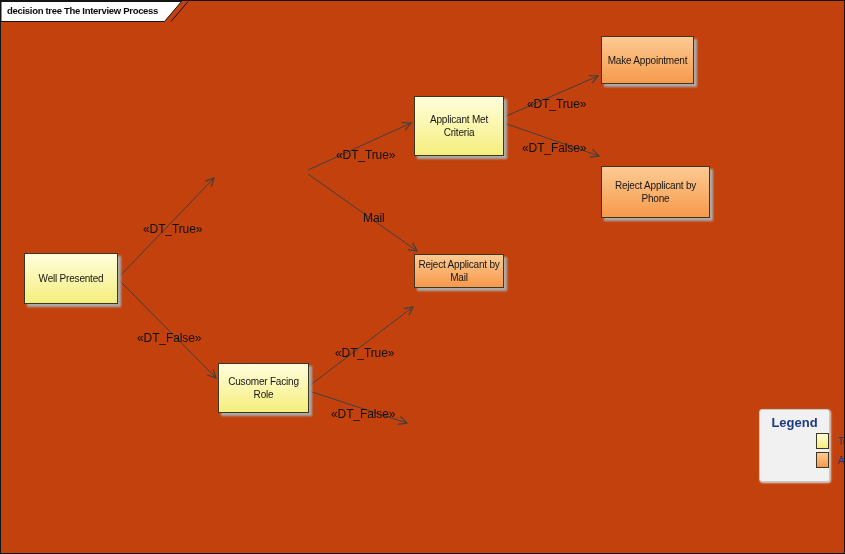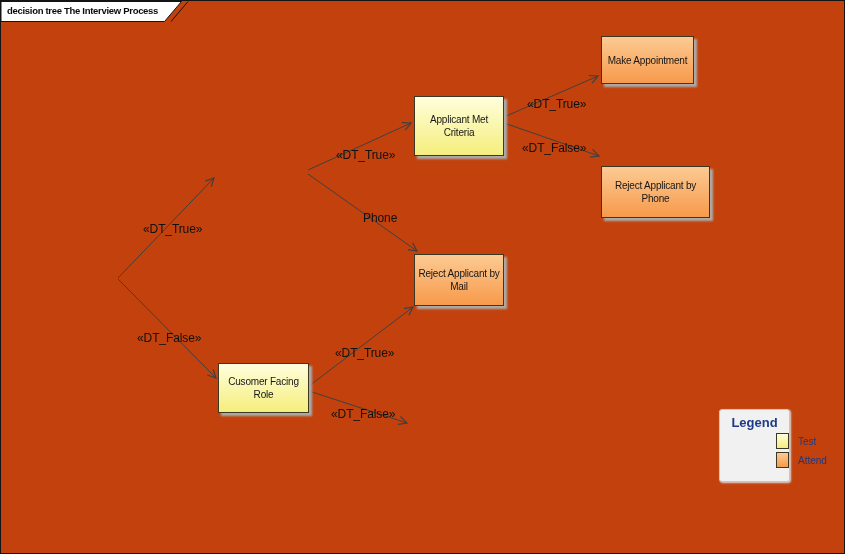--- a/index.html
+++ b/index.html
@@ -27,21 +27,21 @@
   .node.outcome{background:linear-gradient(to bottom, var(--outcome-fill-top), var(--outcome-fill-bottom));}
   .edge-label{
     position:absolute; font-size:12px; letter-spacing:-0.1px; color:var(--label-text);
     white-space:nowrap; pointer-events:auto;
   }
   #frame-tab-text{
     position:absolute; left:6px; top:4px; z-index:3; font-size:9.5px; font-weight:bold;
     letter-spacing:-0.3px; color:#0a0a0a; white-space:nowrap;
   }
   #legend{
-    position:absolute; left:718px; top:408px; width:71px; height:73px; z-index:2;
+    position:absolute; left:758px; top:408px; width:71px; height:73px; z-index:2;
     box-sizing:border-box; background:var(--legend-bg); border:1px solid var(--legend-border);
     border-radius:3px; box-shadow:1px 1px 2px #dcdcdc;
   }
   #legend-title{
     text-align:center; font-weight:bold; font-size:13px; color:var(--legend-text);
     margin-top:5px;
   }
   .legend-row{display:flex; align-items:center; margin:3px 0 0 12px;padding-left:44px;}
   .legend-swatch{
     width:13px; height:16px; box-sizing:border-box; border:1px solid var(--node-border);
@@ -72,41 +72,44 @@
         <line x1="308" y1="385" x2="412" y2="306" stroke="#404040" stroke-width="1" marker-end="url(#arrowhead)"></line>
         <line x1="308" y1="390" x2="406" y2="422" stroke="#404040" stroke-width="1" marker-end="url(#arrowhead)"></line>
       </g>
     <polygon points="0,0.5 180.5,0.5 163.5,20.5 0,20.5" fill="#ffffff" stroke="#141414"></polygon>
     <line x1="170" y1="20.5" x2="187" y2="0.5" stroke="#141414"></line>
   </svg>
 
   <div id="frame-tab-text">decision tree The Interview Process</div>
 
   <div id="node-layer">
+      <div class="node test" style="left: 23px; top: 252px; width: 94px; height: 51px;">
+        <span>Well Presented</span>
+      </div>
       <div class="node test" style="left: 413px; top: 95px; width: 90px; height: 60px;">
         <span>Applicant Met Criteria</span>
       </div>
       <div class="node outcome" style="left: 600px; top: 35px; width: 93px; height: 48px;">
         <span>Make Appointment</span>
       </div>
       <div class="node outcome" style="left: 600px; top: 145px; width: 109px; height: 52px; margin-top: 20px;">
         <span>Reject Applicant by Phone</span>
       </div>
-      <div class="node outcome" style="left: 413px; top: 253px; width: 90px; height: 52px;">
+      <div class="node outcome" style="left: 413px; top: 253px; width: 90px; height: 34px;">
         <span>Reject Applicant by Mail</span>
       </div>
       <div class="node test" style="left: 217px; top: 362px; width: 91px; height: 50px;">
         <span>Cusomer Facing Role</span>
       </div>
     </div>
   <div id="label-layer">
       <div class="edge-label" style="left: 142px; top: 221px;">«DT_True»</div>
       <div class="edge-label" style="left: 136px; top: 330px;">«DT_False»</div>
       <div class="edge-label" style="left: 335px; top: 147px;">«DT_True»</div>
-      <div class="edge-label" style="left: 362px; top: 210px;">Phone</div>
+      <div class="edge-label" style="left: 362px; top: 210px;">Mail</div>
       <div class="edge-label" style="left: 526px; top: 96px;">«DT_True»</div>
       <div class="edge-label" style="left: 521px; top: 140px;">«DT_False»</div>
       <div class="edge-label" style="left: 334px; top: 345px;">«DT_True»</div>
       <div class="edge-label" style="left: 330px; top: 406px;">«DT_False»</div>
     </div>
 
   <div id="legend">
     <div id="legend-title">Legend</div>
     <div id="legend-items">
         <div class="legend-row">

